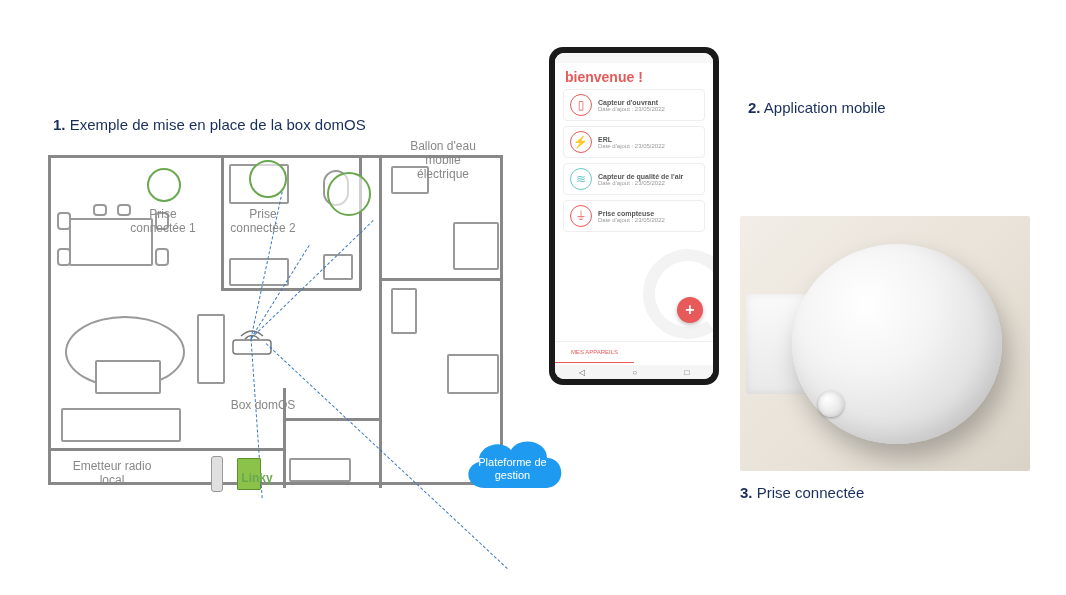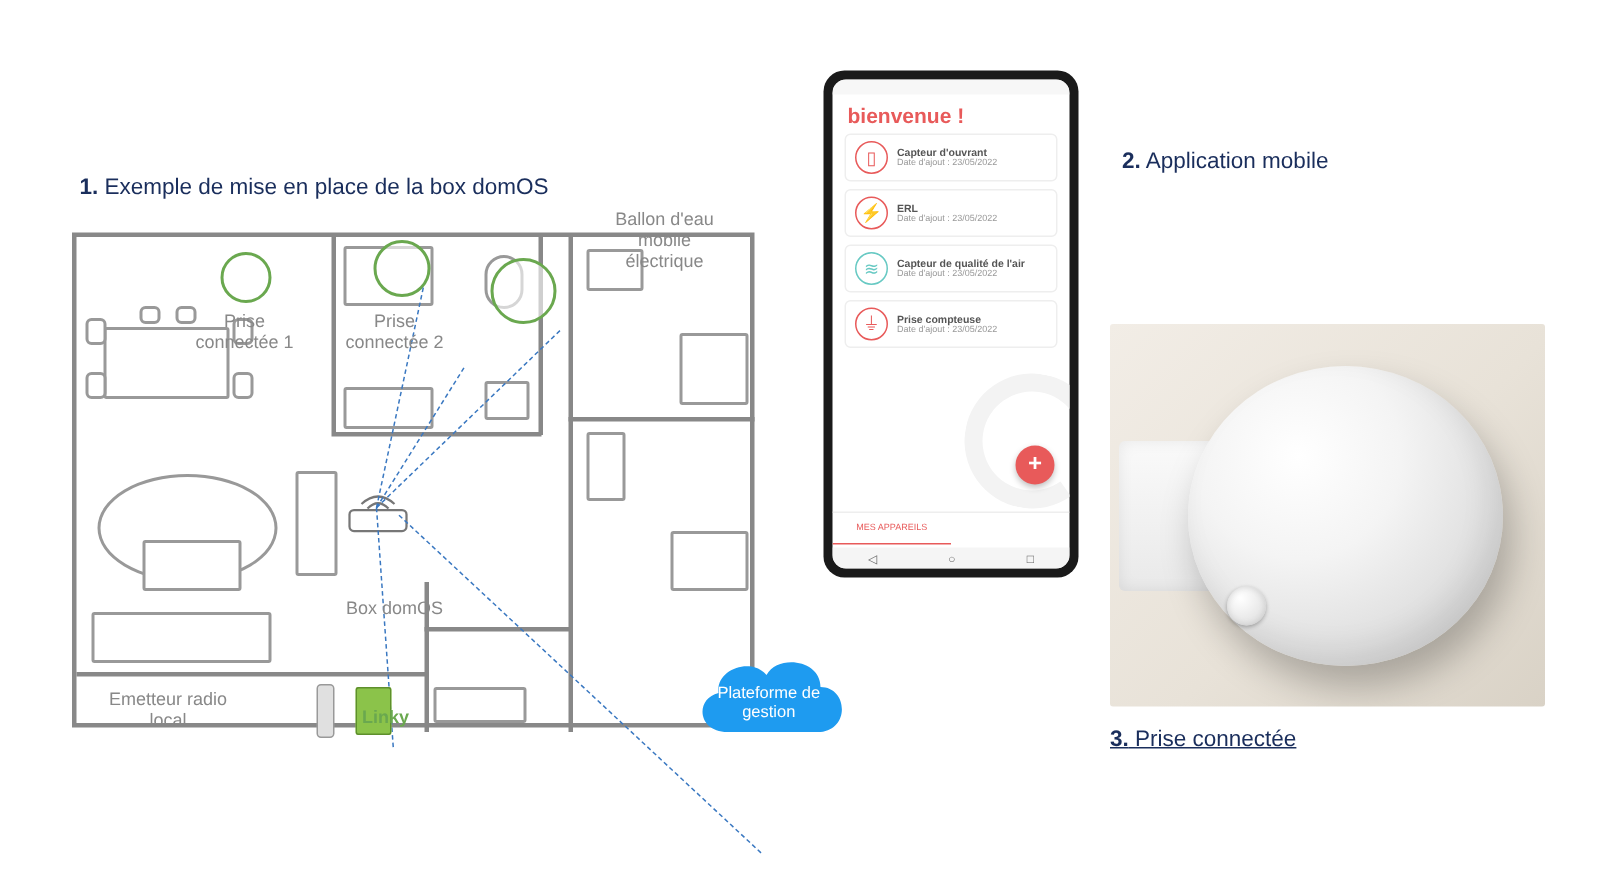--- a/index.html
+++ b/index.html
@@ -149,21 +149,21 @@
 <body>
 
 <div class="caption" style="left:53px; top:116px;text-align:right;">
   <b>1.</b>
   <span>Exemple de mise en place de la box domOS</span>
 </div>
 <div class="caption" style="left:748px; top:99px;">
   <b>2.</b>
   <span>Application mobile</span>
 </div>
-<div class="caption" style="left:740px; top:484px;text-decoration:underline;">
+<div class="caption" style="left:740px; top:484px;">
   <b>3.</b>
   <span>Prise connectée</span>
 </div>
 
 <div class="floorplan">
 
   <div class="wall" style="left:170px; top:0; width:3px; height:130px;"></div>
   <div class="wall" style="left:170px; top:130px; width:140px; height:3px;"></div>
   <div class="wall" style="left:308px; top:0; width:3px; height:132px;"></div>
   <div class="wall" style="left:328px; top:0; width:3px; height:330px;"></div>

